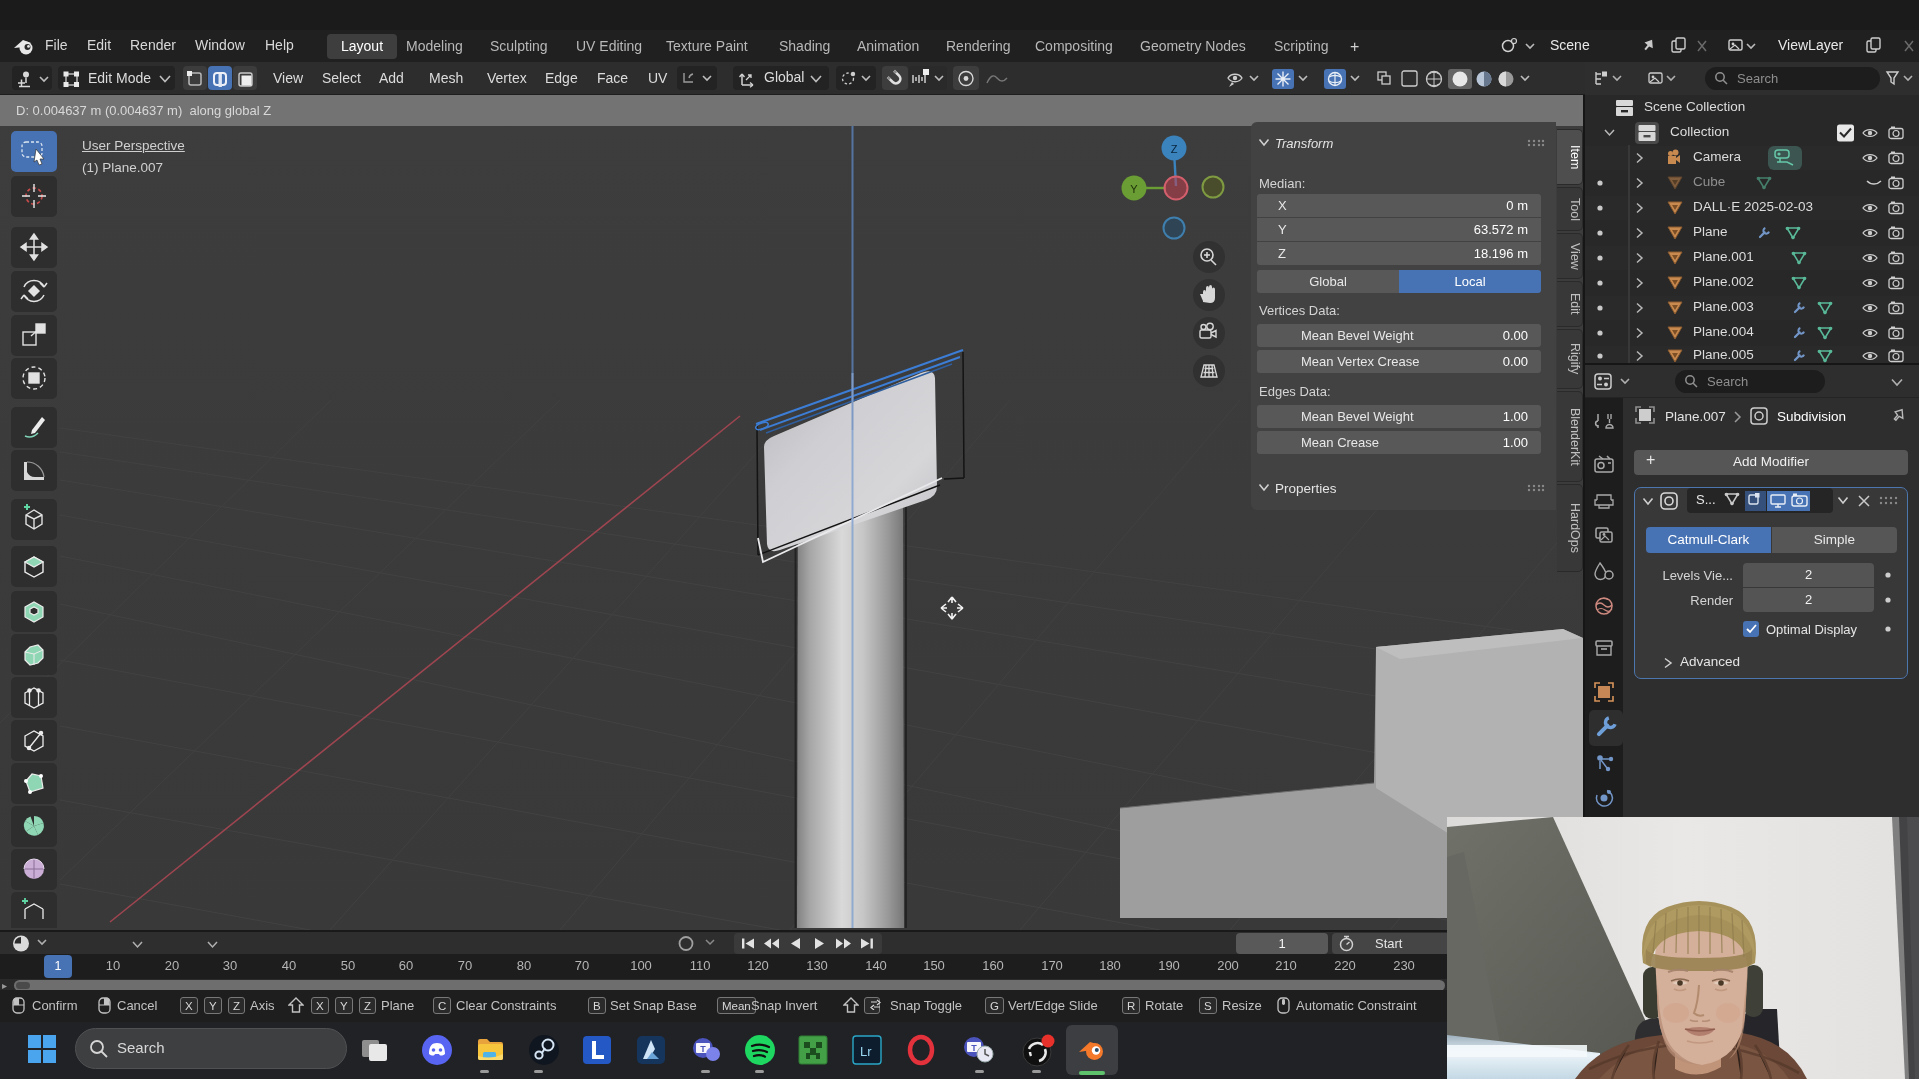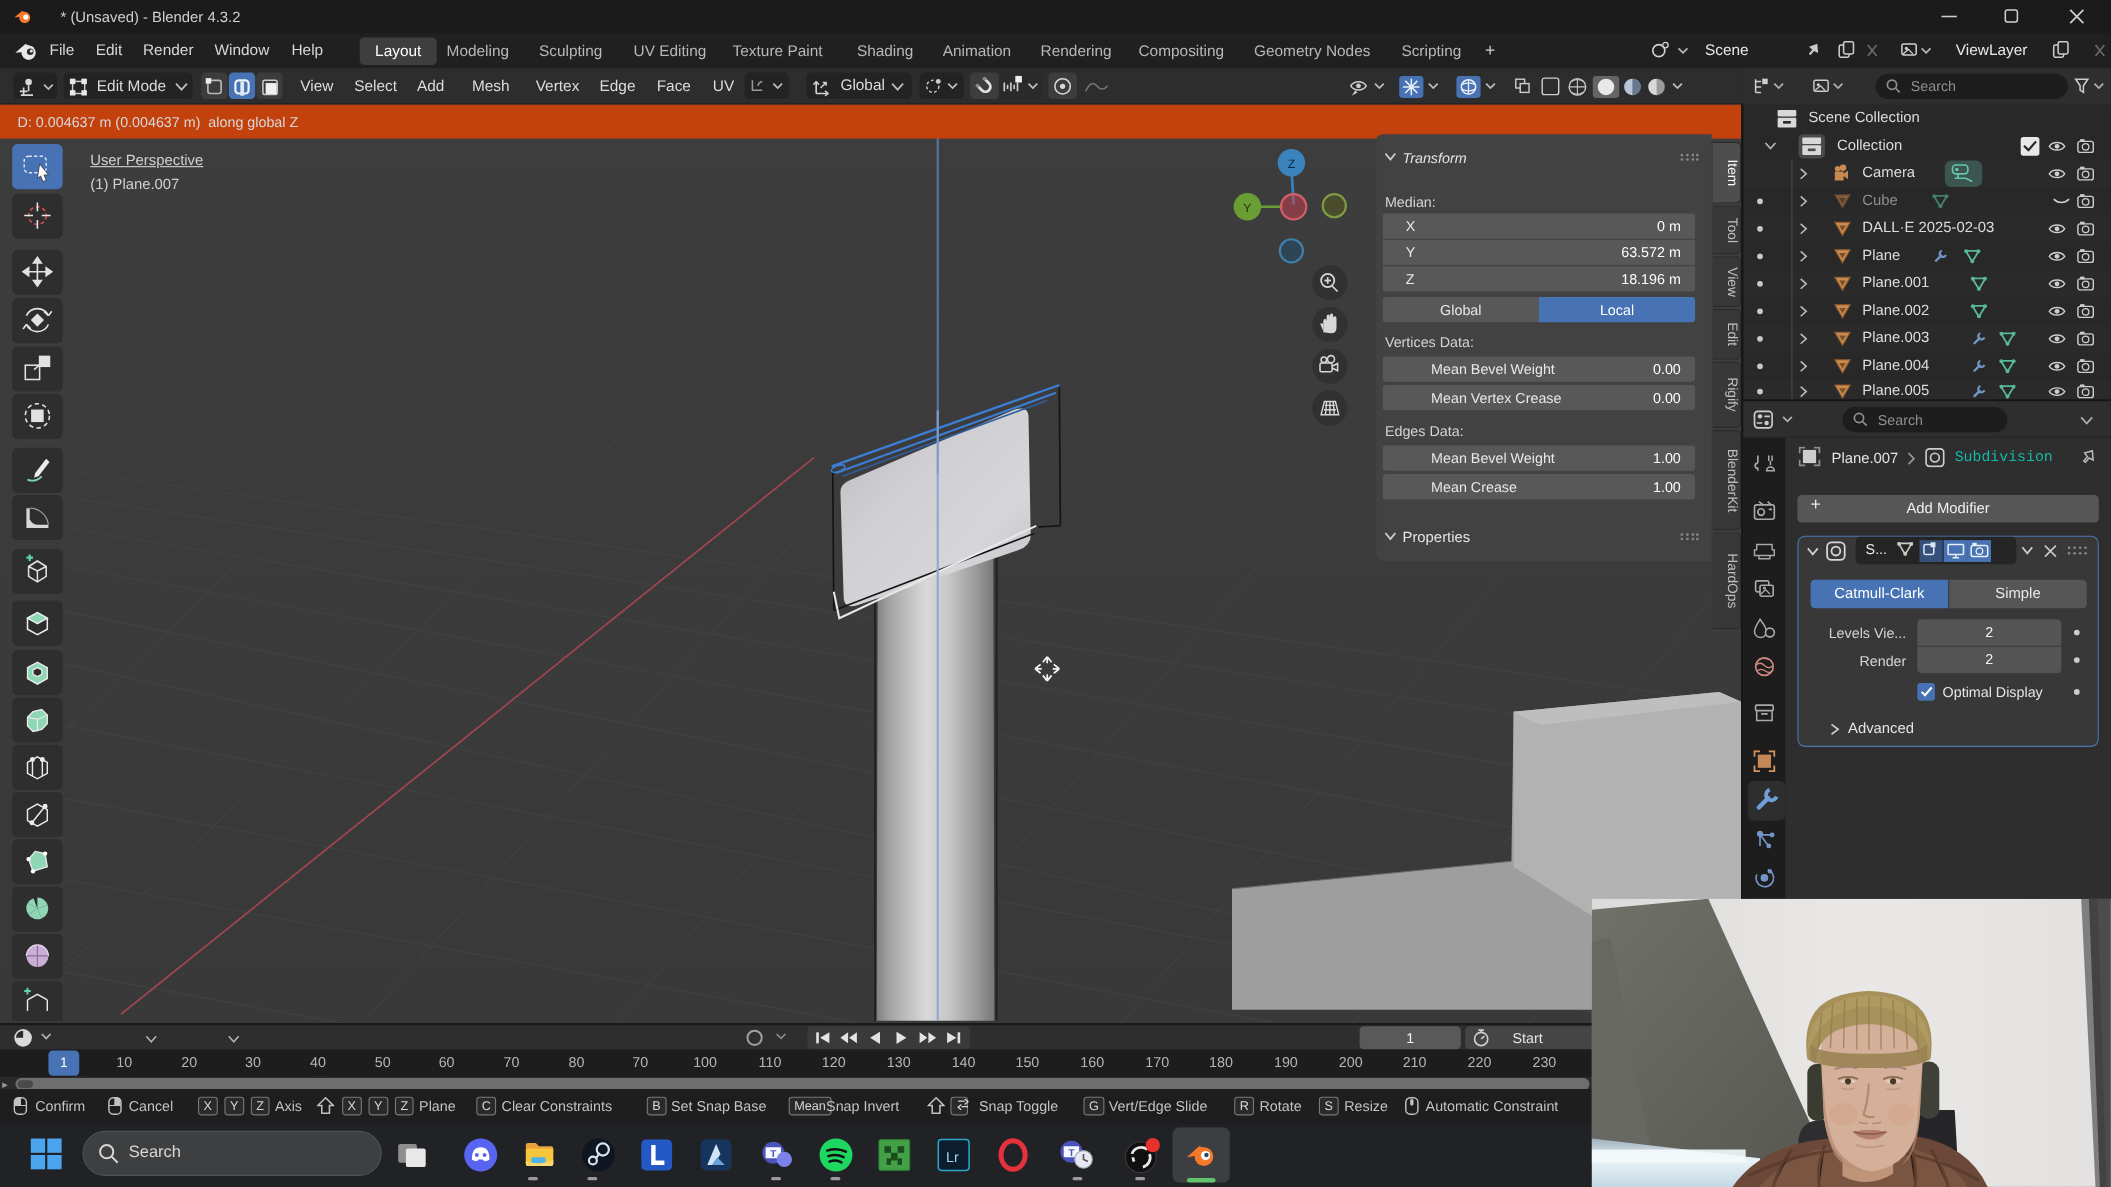--- a/index.html
+++ b/index.html
@@ -18,21 +18,21 @@
 .wtab { position:absolute; top:4px; height:25px; line-height:25px; color:#b8b8b8; font-size:14px; }
 .wtab.active { background:#3e3e3e; border-radius:4px; color:#fff; padding:0 14px; }
 
 
 #toolhead { left:0; top:62px; width:1919px; height:33px; background:#2d2d2d; color:#dcdcdc; font-size:14px; border-bottom:1px solid #1e1e1e;}
 .thitem { position:absolute; top:8px; }
 .widget { position:absolute; background:#232323; border-radius:4px; height:24px; top:4px; color:#e0e0e0; }
 
 
 #viewport { left:0; top:95px; width:1583px; height:835px; background:#3b3b3b; overflow:hidden; }
-#dstrip { position:absolute; left:0; top:0; width:1583px; height:31px; background:#c2410c; }
+#dstrip { position:absolute; left:0; top:0; width:1583px; height:31px; background:#737373; }
 #dtext { position:absolute; left:16px; top:8px; font-size:13px; color:#d8d8d8; }
 .vplabel { position:absolute; color:#d0d0d0; font-size:13.5px; }
 
 
 .tbtn { position:absolute; left:11px; width:46px; height:41px; background:#2e2e2e; border-radius:5px; }
 .tbtn.active { background:#4772b3; }
 
 
 #npanel { left:1251px; top:122px; width:305px; height:388px; background:#424242; border-radius:6px 0 0 6px; font-size:13px; color:#d8d8d8;}
 .nrow { position:absolute; left:6px; width:284px; height:23px; background:#585858; border-radius:3px; color:#e8e8e8; }
@@ -70,33 +70,20 @@
 
 #taskbar { left:0; top:1022px; width:1919px; height:57px; background:#212226; }
 #searchpill { position:absolute; left:75px; top:6px; width:272px; height:41px; background:#3e3f41; border:1px solid #505153; border-radius:21px; }
 
 
 #webcam { left:1447px; top:817px; width:472px; height:262px; z-index:50; }
 </style>
 </head>
 <body>
 <div id="page">
-  <div id="titlebar" class="abs">
-    <svg class="abs" style="left:12px;top:6px" width="18" height="18" viewBox="0 0 18 18">
-      <path d="M1 10 L8 4 L14 6 L9 9 Z" fill="#f5792a"></path>
-      <circle cx="10.5" cy="10" r="5" fill="#f5792a"></circle>
-      <circle cx="11.5" cy="9.5" r="2.4" fill="#fff"></circle>
-    </svg>
-    <div class="ttext">* (Unsaved) - Blender 4.3.2</div>
-    <svg class="abs" style="left:1760px;top:0" width="159" height="30" viewBox="0 0 159 30">
-      <line x1="5" y1="15" x2="19" y2="15" stroke="#cfcfcf" stroke-width="1.4"></line>
-      <rect x="63" y="9" width="11" height="11" rx="2" fill="none" stroke="#cfcfcf" stroke-width="1.4"></rect>
-      <path d="M122 9 L134 21 M134 9 L122 21" stroke="#cfcfcf" stroke-width="1.6"></path>
-    </svg>
-  </div>
   <div id="menubar" class="abs">
     <svg class="abs" style="left:12px;top:5px" width="24" height="22" viewBox="0 0 24 22">
       <path d="M2 13 L11 5 L19 8 L12 12 Z" fill="#e8e8e8"></path>
       <circle cx="14" cy="13" r="6.5" fill="#e8e8e8"></circle>
       <circle cx="15.5" cy="12" r="3" fill="#2a2a2a"></circle>
       <circle cx="16.5" cy="11.4" r="1.4" fill="#e8e8e8"></circle>
     </svg>
     <div class="mitem" style="left:45px">File</div>
     <div class="mitem" style="left:87px">Edit</div>
     <div class="mitem" style="left:130px">Render</div>
@@ -843,21 +830,21 @@
       <path d="M1 6 L1 1 L6 1 M14 1 L19 1 L19 6 M19 12 L19 17 L14 17 M6 17 L1 17 L1 12" stroke="#8f8f8f" stroke-width="1.6" fill="none"></path>
     </svg>
     <div class="abs" style="left:80px;top:44px;font-size:13.5px;color:#e2e2e2;">Plane.007</div>
     <svg class="abs" style="left:148px;top:45px" width="10" height="14" viewBox="0 0 10 14">
         <path d="M2 2 L7 7 L2 12" stroke="#9a9a9a" stroke-width="1.5" fill="none"></path>
       </svg>
     <svg class="abs" style="left:164px;top:42px" width="20" height="18" viewBox="0 0 20 18">
       <rect x="2" y="1" width="16" height="16" rx="3" fill="none" stroke="#cdcdcd" stroke-width="1.5"></rect>
       <circle cx="10" cy="9" r="4" fill="none" stroke="#cdcdcd" stroke-width="1.5"></circle>
     </svg>
-    <div class="abs" style="left:192px;top:44px;font-size:13.5px;color:#14b8a6;font-family:Liberation Mono, monospace;">Subdivision</div>
+    <div class="abs" style="left:192px;top:44px;font-size:13.5px;color:#ffffff;">Subdivision</div>
     <svg class="abs" style="left:303px;top:42px" width="18" height="18" viewBox="0 0 18 18">
       <path d="M10 2 L16 8 L12 9 L12 14 L10 14 L10 9 L6 8 Z" fill="none" stroke="#b9b9b9" stroke-width="1.4" transform="rotate(40 11 8)"></path>
     </svg>
 
     <div class="abs" style="left:49px;top:85px;width:274px;height:25px;background:#565656;border-radius:4px;">
       <div class="abs" style="left:12px;top:1px;font-size:16px;color:#e8e8e8;">+</div>
       <div class="abs" style="left:0;top:4px;width:274px;text-align:center;font-size:13.5px;color:#f0f0f0;">Add Modifier</div>
     </div>
 
     <div class="abs" style="left:49px;top:122px;width:274px;height:192px;background:#383838;border:1.5px solid #4c76ae;border-radius:7px;">

